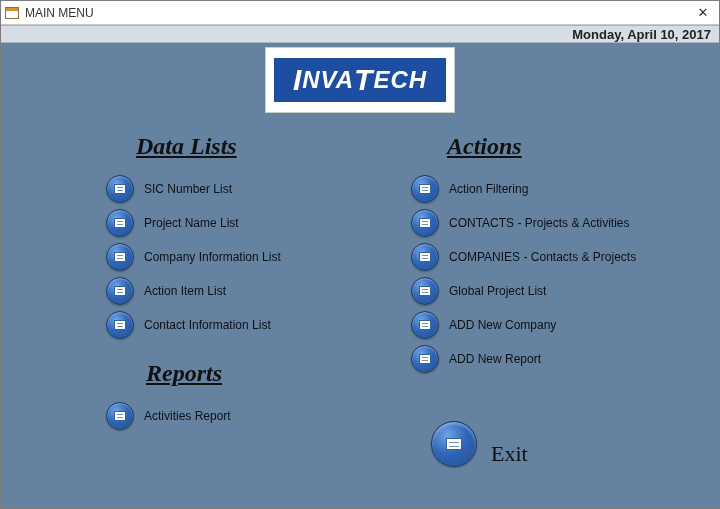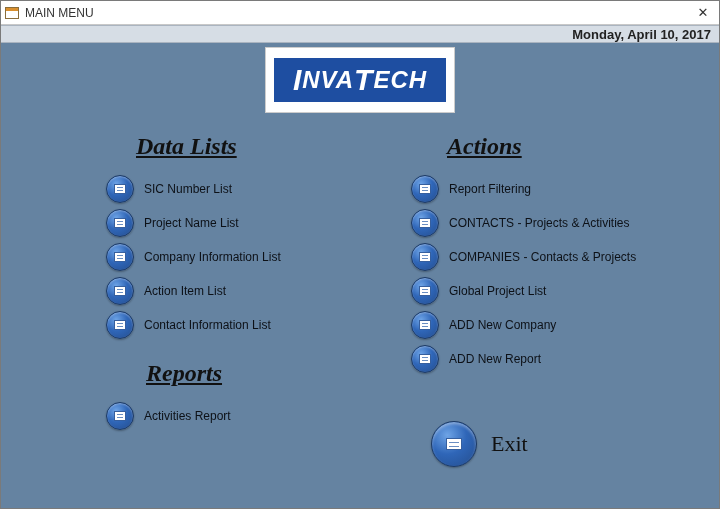--- a/index.html
+++ b/index.html
@@ -114,21 +114,21 @@
   }
   .btn .glyph::before { top: 2px; }
   .btn .glyph::after { top: 5px; }
   .label {
     font-size: 12px;
     color: #0d1117;
   }
   .exit {
     position: absolute;
     left: 430px; top: 380px;
-    display: flex; align-items: center;
+    display: flex; align-items: flex-end;
     cursor: pointer;
   }
   .exit .btn-lg {
     width: 46px; height: 46px;
     border-radius: 50%;
     background: radial-gradient(circle at 35% 30%, #6ea4e6 0%, #2f66b8 45%, #244d8d 100%);
     border: 1px solid #1c3a66;
     box-shadow: inset 0 2px 3px rgba(255,255,255,0.4), 0 1px 2px rgba(0,0,0,0.3);
     display: flex; align-items: center; justify-content: center;
     margin-right: 14px;
@@ -214,21 +214,21 @@
       </div>
     </div>
 
     <div class="col-right">
       <div class="section-title">Actions</div>
 
       <div class="item">
         <span class="btn">
             <span class="glyph"></span>
           </span>
-        <span class="label">Report Filtering</span>
+        <span class="label">Action Filtering</span>
       </div>
       <div class="item">
         <span class="btn">
             <span class="glyph"></span>
           </span>
         <span class="label">CONTACTS - Projects &amp; Activities</span>
       </div>
       <div class="item">
         <span class="btn">
             <span class="glyph"></span>

